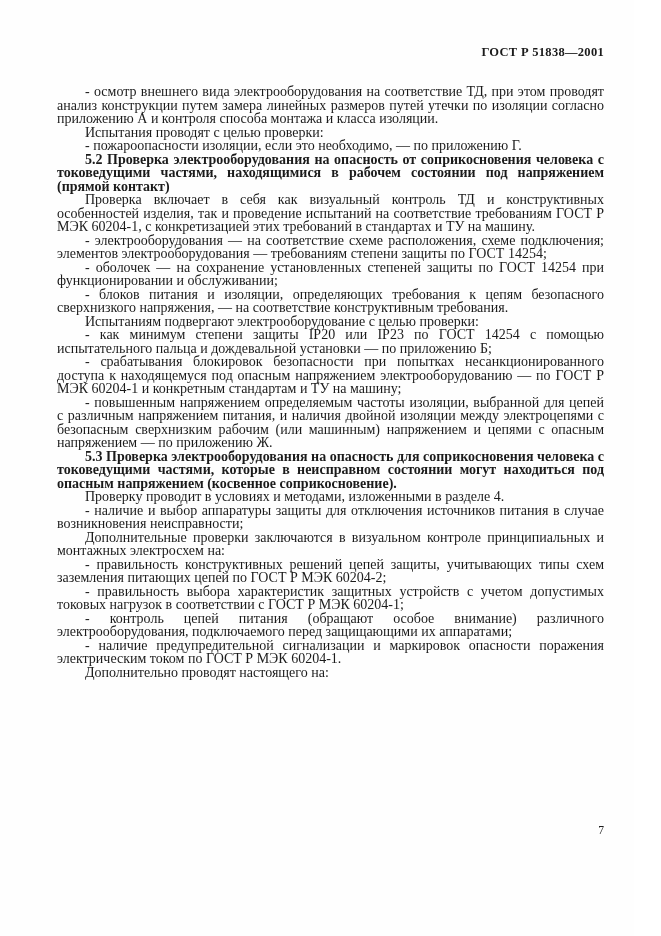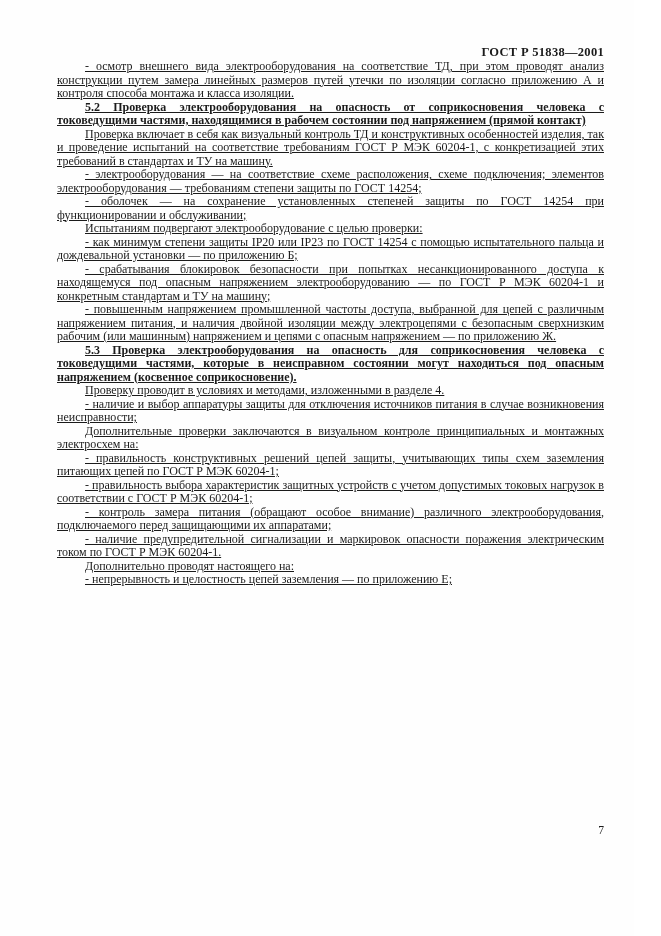--- a/index.html
+++ b/index.html
@@ -26,27 +26,26 @@
     left: 57px;
     width: 547px;
     text-align: right;
     font-weight: bold;
     font-size: 12.5px;
     letter-spacing: 0.3px;
     white-space: nowrap;
   }
   .doc-body {
     position: absolute;
-    top: 60px;
+    top: 85px;
     left: 57px;
     width: 547px;
-    font-size: 12px;
+    font-size: 14px;
     line-height: 13.5px;
     text-align: justify;
-    text-decoration: underline;
   }
   .doc-body p {
     margin: 0;
     padding: 0;
     text-indent: 28px;
   }
   .doc-body p.bold {
     font-weight: bold;
   }
   .page-number {
@@ -59,34 +58,36 @@
   }
 </style>
 </head>
 <body>
 
 <div class="page">
   <div class="doc-header">ГОСТ Р 51838—2001</div>
 
   <div class="doc-body">
     <p>- осмотр внешнего вида электрооборудования на соответствие ТД, при этом проводят анализ конструкции путем замера линейных размеров путей утечки по изоляции согласно приложению А и контроля способа монтажа и класса изоляции.</p>
+    <p>Испытания проводят с целью проверки:</p>
+    <p>- пожароопасности изоляции, если это необходимо, — по приложению Г.</p>
     <p class="bold">5.2 Проверка электрооборудования на опасность от соприкосновения человека с токоведущими частями, находящимися в рабочем состоянии под напряжением (прямой контакт)</p>
     <p>Проверка включает в себя как визуальный контроль ТД и конструктивных особенностей изделия, так и проведение испытаний на соответствие требованиям ГОСТ Р МЭК 60204-1, с конкретизацией этих требований в стандартах и ТУ на машину.</p>
     <p>- электрооборудования — на соответствие схеме расположения, схеме подключения; элементов электрооборудования — требованиям степени защиты по ГОСТ 14254;</p>
     <p>- оболочек — на сохранение установленных степеней защиты по ГОСТ 14254 при функционировании и обслуживании;</p>
+    <p>- блоков питания и изоляции, определяющих требования к цепям безопасного сверхнизкого напряжения, — на соответствие конструктивным требования.</p>
     <p>Испытаниям подвергают электрооборудование с целью проверки:</p>
     <p>- как минимум степени защиты IP20 или IP23 по ГОСТ 14254 с помощью испытательного пальца и дождевальной установки — по приложению Б;</p>
     <p>- срабатывания блокировок безопасности при попытках несанкционированного доступа к находящемуся под опасным напряжением электрооборудованию — по ГОСТ Р МЭК 60204-1 и конкретным стандартам и ТУ на машину;</p>
-    <p>- повышенным напряжением промышленной частоты доступа, выбранной для цепей с различным напряжением питания, и наличия двойной изоляции между электроцепями с безопасным сверхнизким рабочим (или машинным) напряжением и цепями с опасным напряжением — по приложению Ж.</p>
+    <p>- повышенным напряжением определяемым частоты изоляции, выбранной для цепей с различным напряжением питания, и наличия двойной изоляции между электроцепями с безопасным сверхнизким рабочим (или машинным) напряжением и цепями с опасным напряжением — по приложению Ж.</p>
     <p class="bold">5.3 Проверка электрооборудования на опасность для соприкосновения человека с токоведущими частями, которые в неисправном состоянии могут находиться под опасным напряжением (косвенное соприкосновение).</p>
     <p>Проверку проводит в условиях и методами, изложенными в разделе 4.</p>
     <p>- наличие и выбор аппаратуры защиты для отключения источников питания в случае возникновения неисправности;</p>
     <p>Дополнительные проверки заключаются в визуальном контроле принципиальных и монтажных электросхем на:</p>
-    <p>- правильность конструктивных решений цепей защиты, учитывающих типы схем заземления питающих цепей по ГОСТ Р МЭК 60204-1;</p>
+    <p>- правильность конструктивных решений цепей защиты, учитывающих типы схем заземления питающих цепей по ГОСТ Р МЭК 60204-2;</p>
     <p>- правильность выбора характеристик защитных устройств с учетом допустимых токовых нагрузок в соответствии с ГОСТ Р МЭК 60204-1;</p>
-    <p>- контроль замера питания (обращают особое внимание) различного электрооборудования, подключаемого перед защищающими их аппаратами;</p>
+    <p>- контроль цепей питания (обращают особое внимание) различного электрооборудования, подключаемого перед защищающими их аппаратами;</p>
     <p>- наличие предупредительной сигнализации и маркировок опасности поражения электрическим током по ГОСТ Р МЭК 60204-1.</p>
     <p>Дополнительно проводят настоящего на:</p>
-    <p>- непрерывность и целостность цепей заземления — по приложению Е;</p>
   </div>
 
   <div class="page-number">7</div>
 </div>
 
 </body></html>

